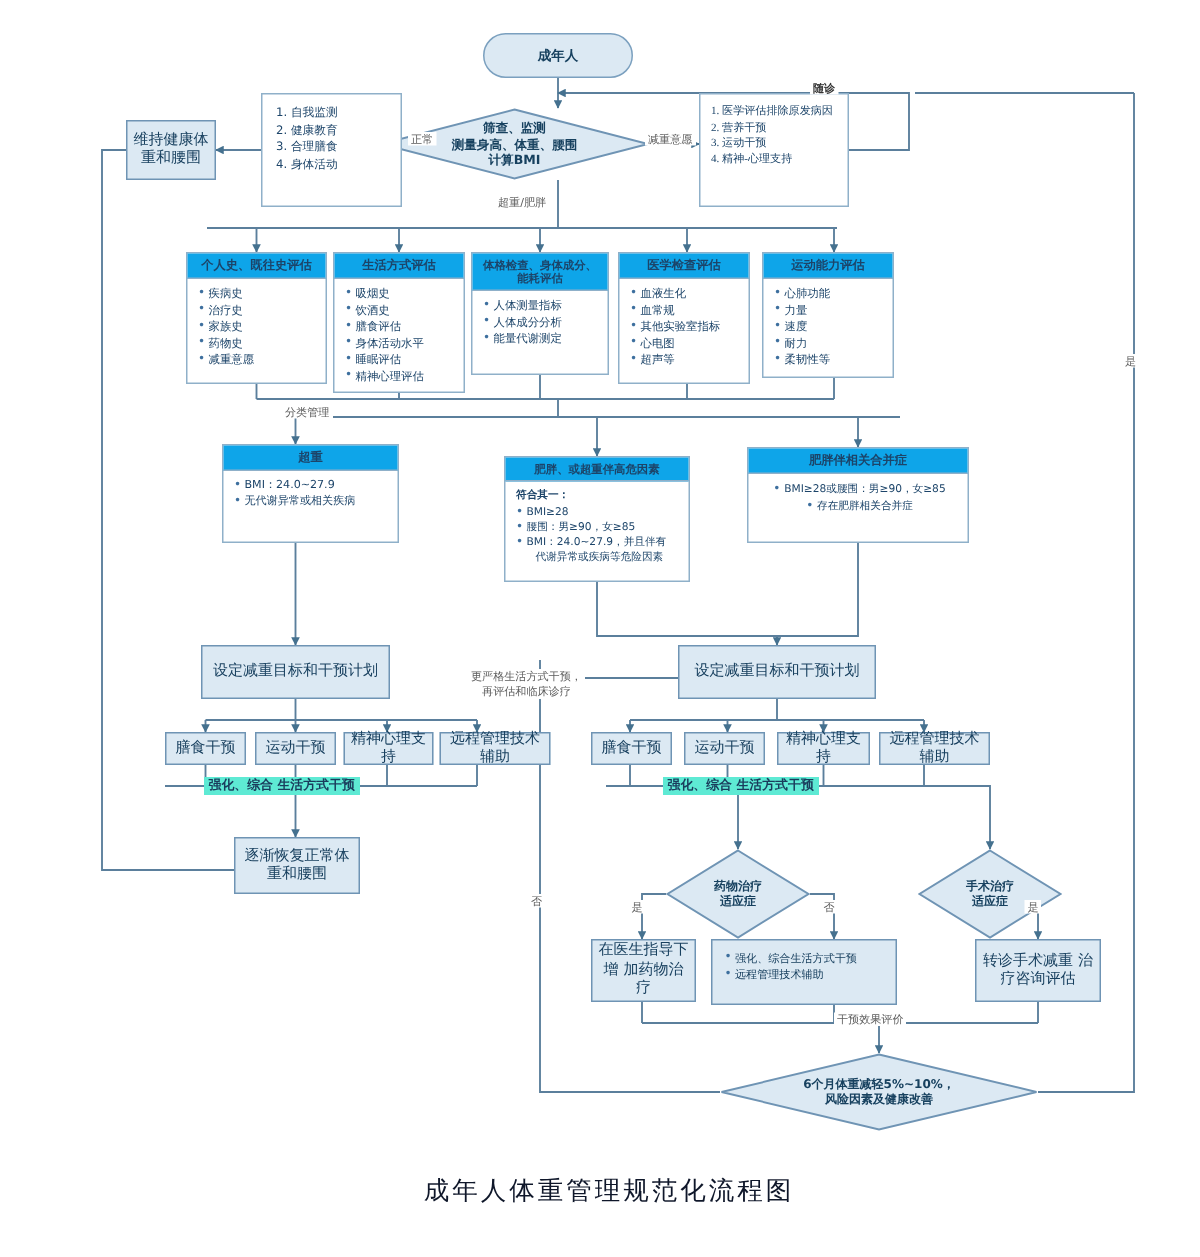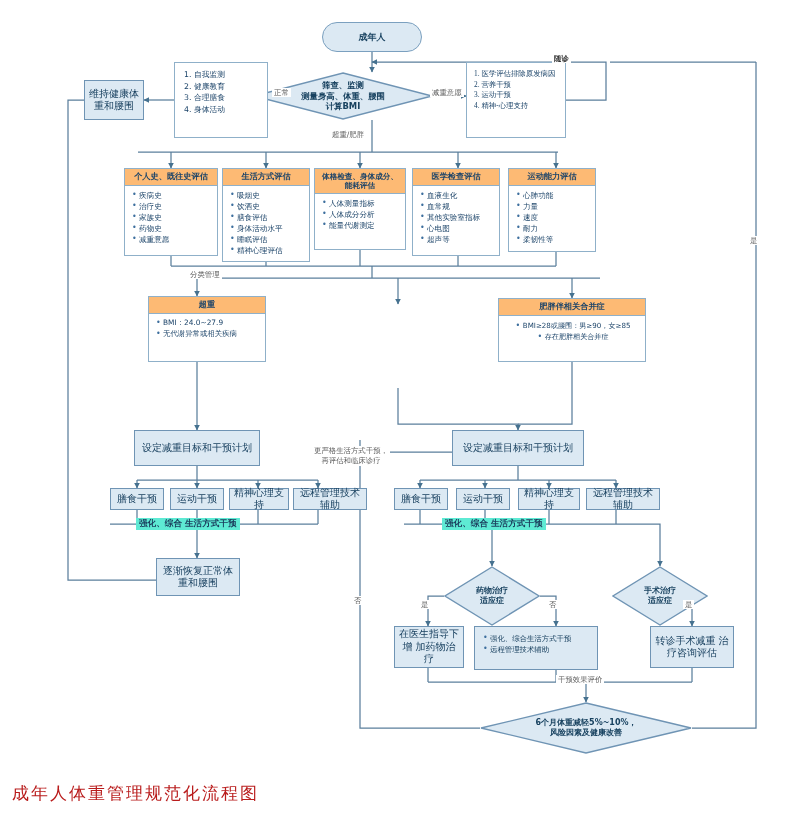--- a/index.html
+++ b/index.html
@@ -24,21 +24,21 @@
   }
 
   
   .card{
     border:1.2px solid #8fb0c9;
     background:#ffffff;
     display:flex;flex-direction:column;
     box-sizing:border-box;
   }
   .card .hd{
-    background:#fdba74;
+    background:#0ea5e9;
     border-bottom:1px solid #8fb0c9;
     color:#1c4469;
     font-size:8.2px;
     font-weight:bold;
     text-align:center;
     padding:3px 4px;
     line-height:1.2;
   }
   .card .bd{
     flex:1;
@@ -83,23 +83,23 @@
     position:absolute;font-size:7.4px;color:#5c5c5c;
     background:#ffffff;padding:0 2px;white-space:nowrap;
     line-height:1.25;text-align:center;
   }
   .strongband{
     position:absolute;font-size:8.6px;font-weight:bold;color:#1a3c5c;
     background:#5eead4;padding:0 3px;white-space:nowrap;
   }
 
   .charttitle{
-    position:absolute;left:12px;right:0;top:782px;text-align:left;
+    position:absolute;left:12px;right:0;top:782px;text-align:center;
     font-family:"DejaVu Serif","Liberation Serif",serif;
-    font-size:17px;color:#b91c1c;letter-spacing:2px;
+    font-size:17px;color:#0f172a;letter-spacing:2px;
   }
   .nb{font-weight:bold;}
 </style>
 </head>
 <body>
 
 <div id="canvas">
 
   <svg id="wires" viewBox="0 0 800 838">
     <defs>
@@ -292,20 +292,30 @@
   </div>
 
   <div class="node card" style="left:148px;top:296px;width:118px;height:66px;">
     <div class="hd">超重</div>
     <div class="bd" style="font-size:7.4px;">
       <div class="li">BMI：24.0~27.9</div>
       <div class="li">无代谢异常或相关疾病</div>
     </div>
   </div>
 
+  <div class="node card" style="left:336px;top:304px;width:124px;height:84px;">
+    <div class="hd" style="font-size:7.6px;">肥胖、或超重伴高危因素</div>
+    <div class="bd" style="font-size:7.1px;line-height:1.42;">
+      <div class="li nodot lead">符合其一：</div>
+      <div class="li">BMI≥28</div>
+      <div class="li">腰围：男≥90，女≥85</div>
+      <div class="li">BMI：24.0~27.9，并且伴有</div>
+      <div class="li ind">代谢异常或疾病等危险因素</div>
+    </div>
+  </div>
 
   <div class="node card" style="left:498px;top:298px;width:148px;height:64px;">
     <div class="hd">肥胖伴相关合并症</div>
     <div class="bd ctr" style="font-size:7.1px;">
       <div class="li">BMI≥28或腰围：男≥90，女≥85</div>
       <div class="li">存在肥胖相关合并症</div>
     </div>
   </div>
 
   <div class="node box" style="left:134px;top:430px;width:126px;height:36px;">设定减重目标和干预计划</div>
@@ -355,21 +365,21 @@
   <div class="diamond" style="left:480px;top:702px;width:212px;height:52px;">
     <svg class="shape" viewBox="0 0 212 52" preserveAspectRatio="none">
       <polygon points="106,1 211,26 106,51 1,26" fill="#dce9f3" stroke="#6f94b4" stroke-width="1.3"></polygon>
     </svg>
     <div class="txt" style="white-space:pre-line;font-size:8px;">6个月体重减轻5%~10%，
 风险因素及健康改善</div>
   </div>
 
   <div class="elabel" style="left:272px;top:88px;">正常</div>
   <div class="elabel" style="left:430px;top:88px;">减重意愿</div>
-  <div class="elabel nb" style="left:552px;top:54px;font-weight:bold;color:#333;">随诊</div>
+  <div class="elabel nb" style="left:540px;top:54px;font-weight:bold;color:#333;">随诊</div>
   <div class="elabel" style="left:330px;top:130px;">超重/肥胖</div>
   <div class="elabel" style="left:188px;top:270px;">分类管理</div>
 
   <div class="strongband" style="left:136px;top:518px;">强化、综合 生活方式干预</div>
   <div class="strongband" style="left:442px;top:518px;">强化、综合 生活方式干预</div>
 
   <div class="elabel" style="left:312px;top:446px;white-space:pre-line;line-height:1.35;">更严格生活方式干预，
 再评估和临床诊疗</div>
   <div class="elabel" style="left:556px;top:675px;">干预效果评价</div>
 

